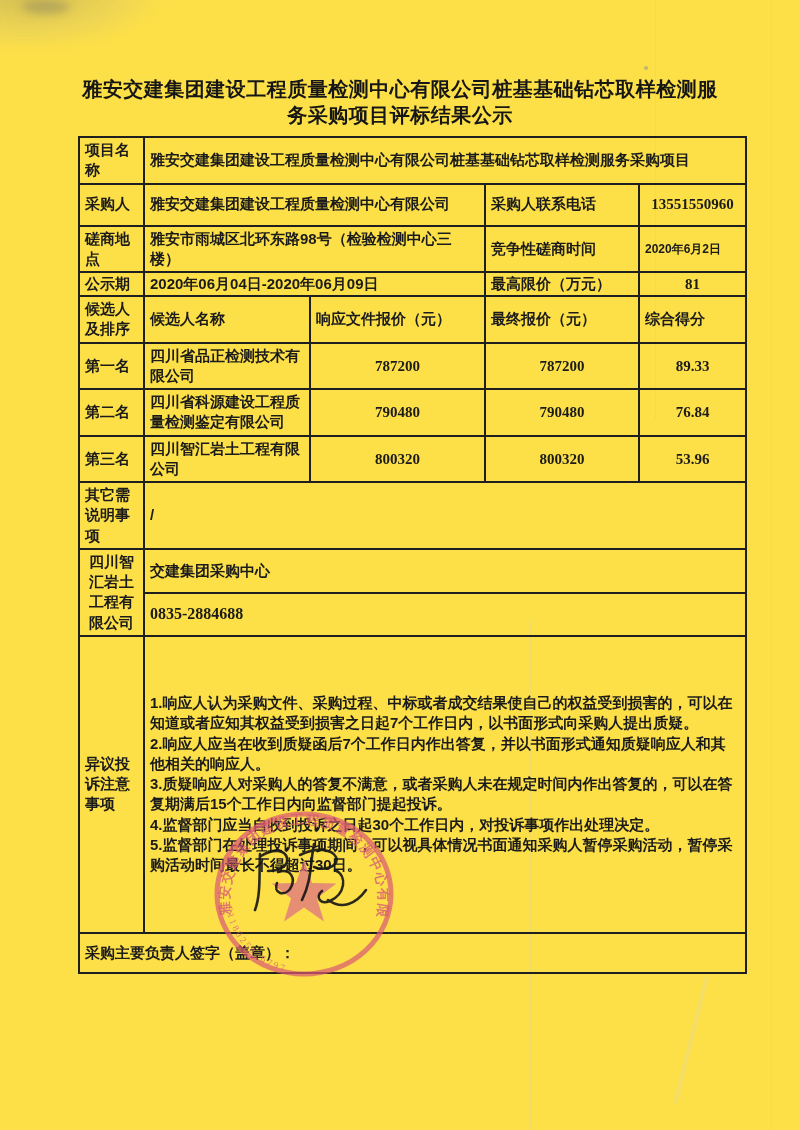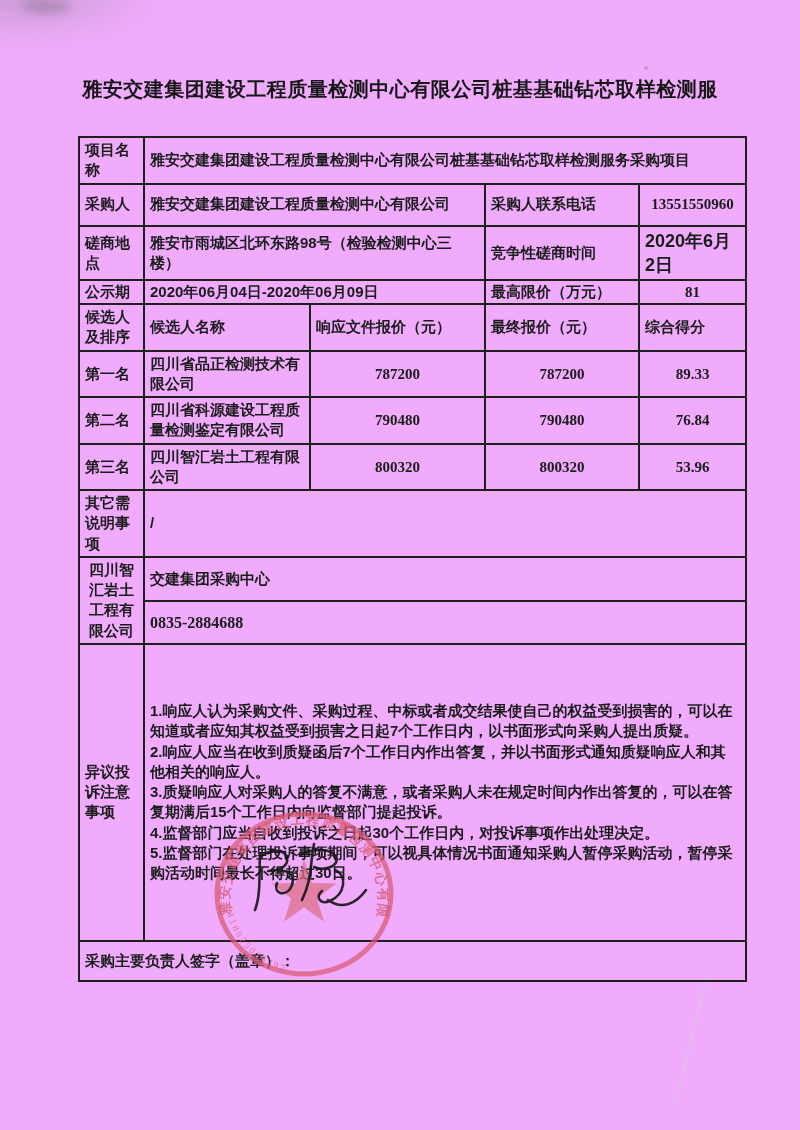--- a/index.html
+++ b/index.html
@@ -1,16 +1,16 @@
 <!DOCTYPE html>
 <html><head>
 <meta charset="utf-8">
 <style>
   html,body{margin:0;padding:0;background:#e9e9e9;}
-  .page{position:relative;width:800px;height:1130px;margin:0 auto;background:#f0abfc;overflow:hidden;
+  .page{position:relative;width:800px;height:1130px;margin:0 auto;background:#fde047;overflow:hidden;
         font-family:"Liberation Sans",sans-serif;color:#1b1b1b;}
   
   .corner-smudge{position:absolute;left:-30px;top:-22px;width:190px;height:70px;
     background:radial-gradient(ellipse at 30% 20%, rgba(110,110,118,.30), rgba(160,160,168,.12) 55%, rgba(255,255,255,0) 75%);
     filter:blur(3px);}
   .smudge2{position:absolute;left:22px;top:0;width:48px;height:14px;background:rgba(95,95,102,.30);filter:blur(4px);border-radius:50%;}
   .vline{position:absolute;top:0;width:1px;height:100%;background:rgba(190,198,212,.28);}
   .vline.a{left:655px;height:420px;}
   .vline.b{left:771px;}
   .vline.c{left:530px;top:620px;height:510px;background:rgba(190,198,212,.22);}
@@ -45,21 +45,21 @@
 
 <div class="page">
   <div class="corner-smudge"></div>
   <div class="smudge2"></div>
   <div class="vline a"></div>
   <div class="vline b"></div>
   <div class="vline c"></div>
   <div class="crease"></div>
   <div class="speck"></div>
 
-  <h1 class="title"><span>雅安交建集团建设工程质量检测中心有限公司桩基基础钻芯取样检测服</span><br></h1>
+  <h1 class="title"><span>雅安交建集团建设工程质量检测中心有限公司桩基基础钻芯取样检测服</span><br><span>务采购项目评标结果公示</span></h1>
 
   <table class="main">
     <colgroup>
         <col style="width:65px">
         <col style="width:166px">
         <col style="width:175px">
         <col style="width:154px">
         <col style="width:107px">
       </colgroup>
 
@@ -73,21 +73,21 @@
       <td class="lbl">采购人</td>
       <td colspan="2">雅安交建集团建设工程质量检测中心有限公司</td>
       <td class="c">采购人联系电话</td>
       <td class="num">13551550960</td>
     </tr>
 
     <tr class="rC">
       <td class="lbl">磋商地点</td>
       <td colspan="2">雅安市雨城区北环东路98号（检验检测中心三楼）</td>
       <td class="c">竞争性磋商时间</td>
-      <td class="c" style="font-size:18px">2020年6月2日</td>
+      <td class="c" style="font-size:12px">2020年6月2日</td>
     </tr>
 
     <tr class="rD">
       <td class="lbl" style="padding-top:0;padding-bottom:0">公示期</td>
       <td colspan="2" style="padding-top:0;padding-bottom:0">2020年06月04日-2020年06月09日</td>
       <td class="c" style="padding-top:0;padding-bottom:0">最高限价（万元）</td>
       <td class="num" style="padding-top:0;padding-bottom:0">81</td>
     </tr>
 
     <tr class="rE">

